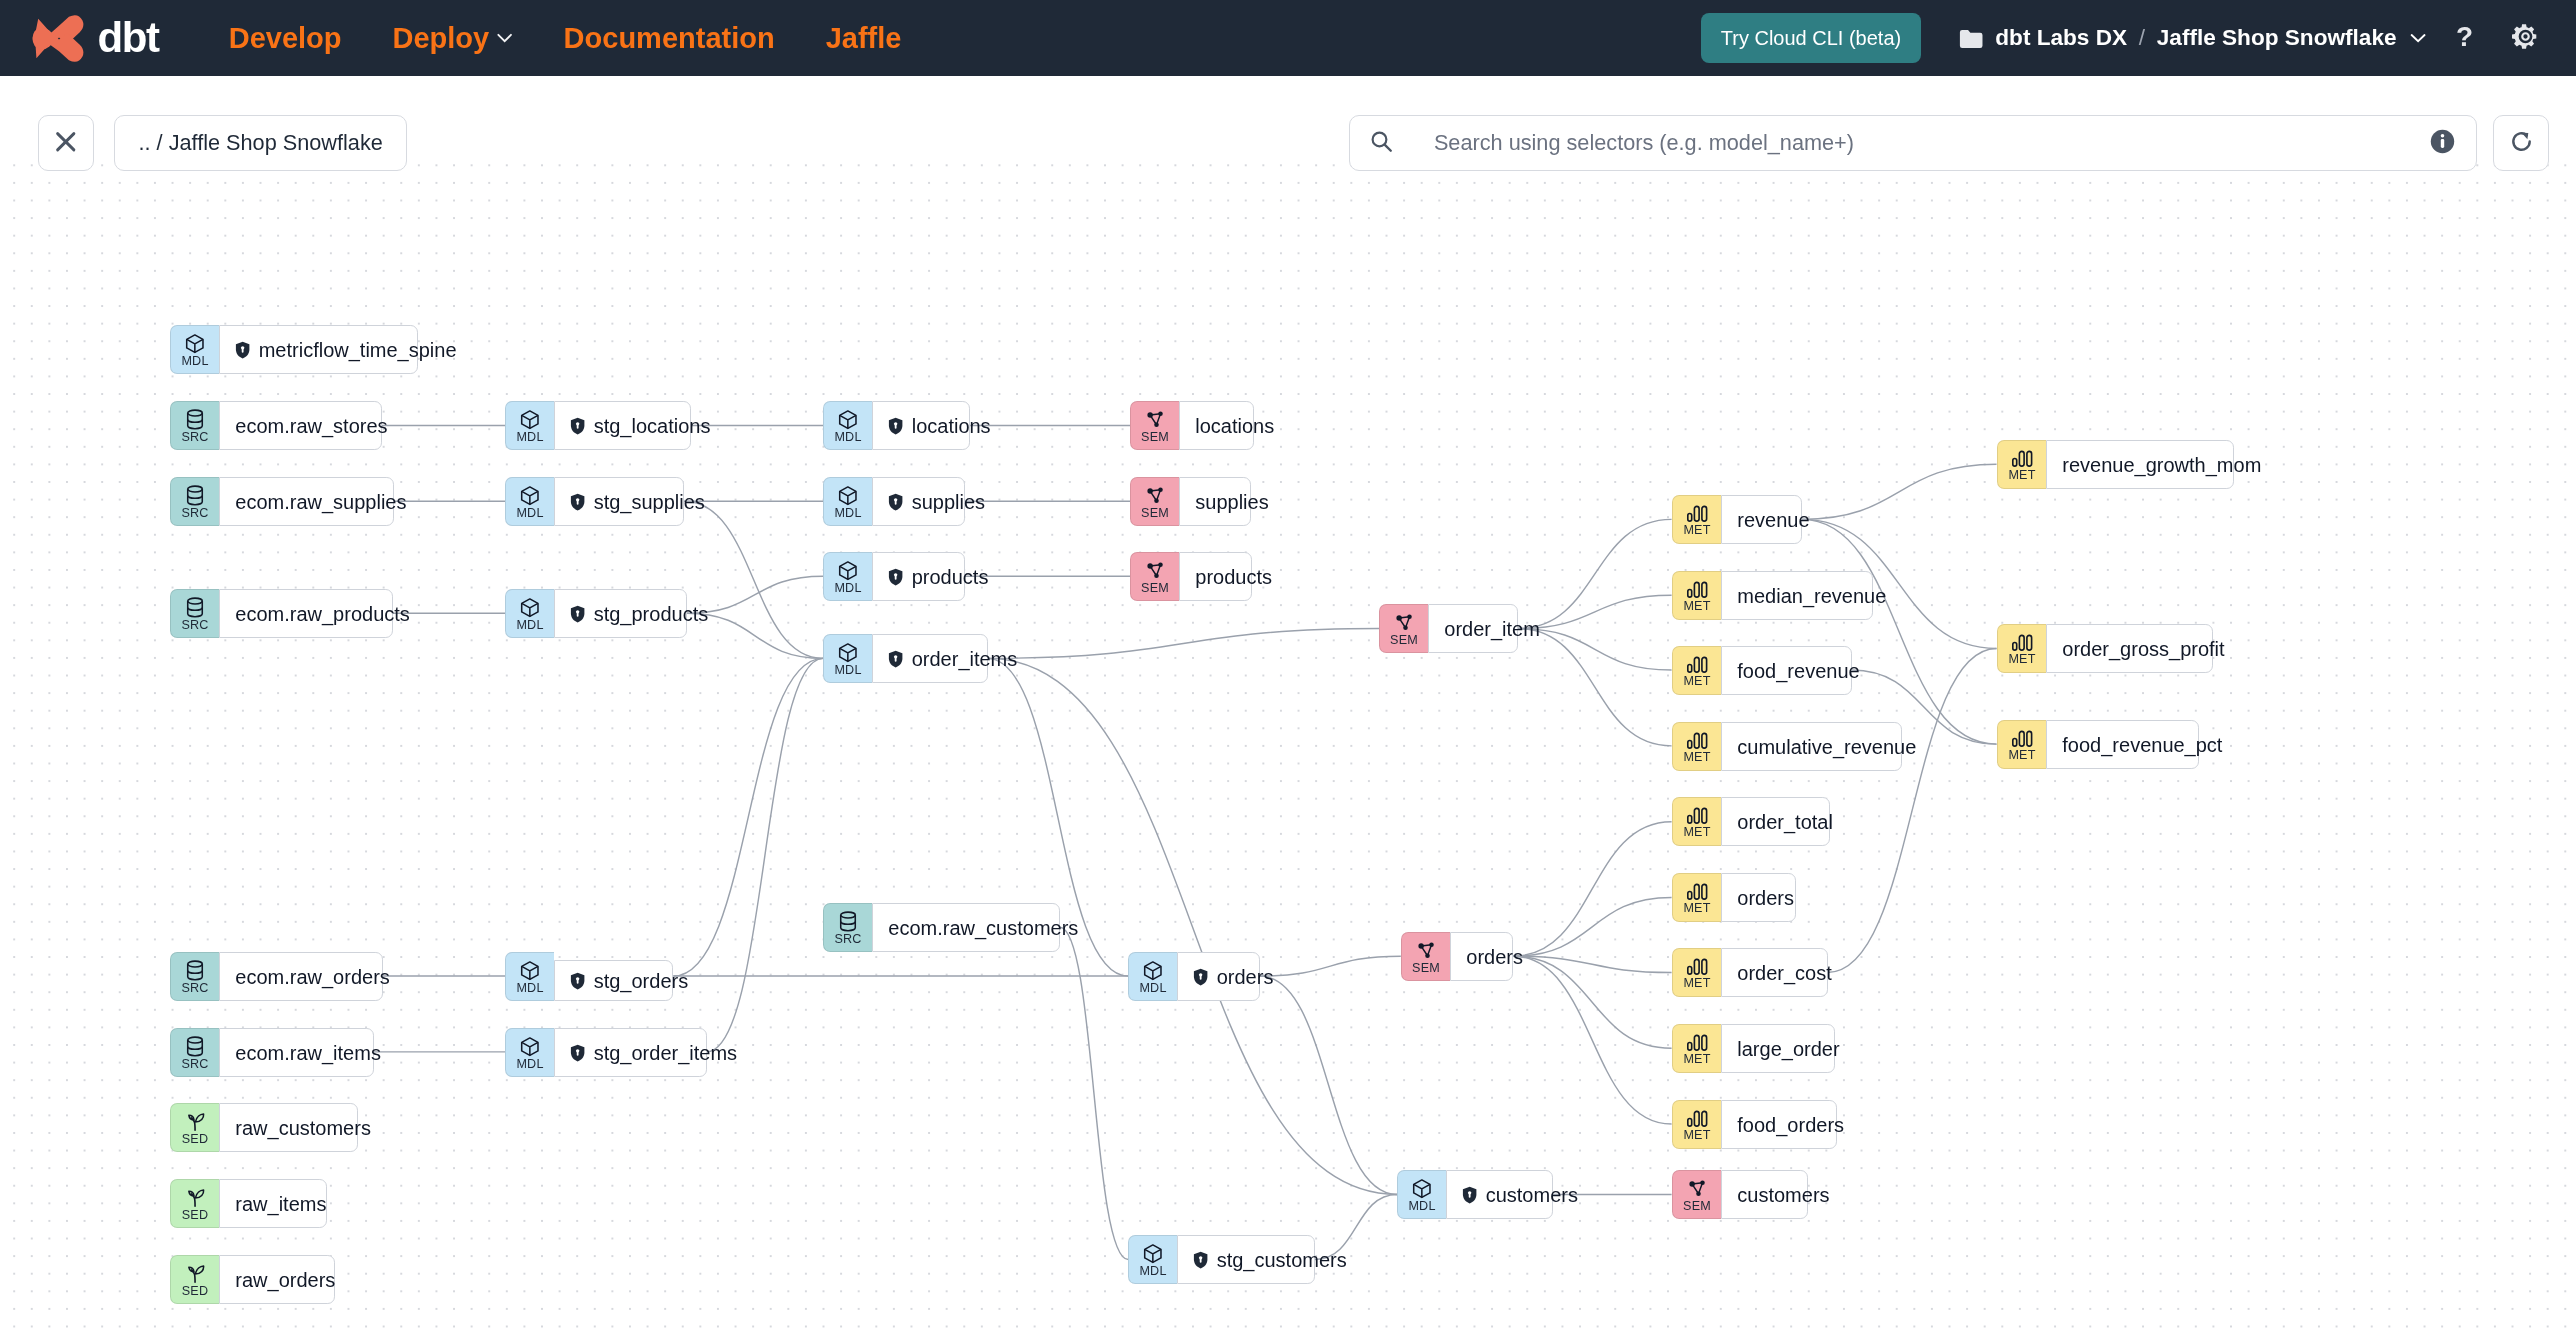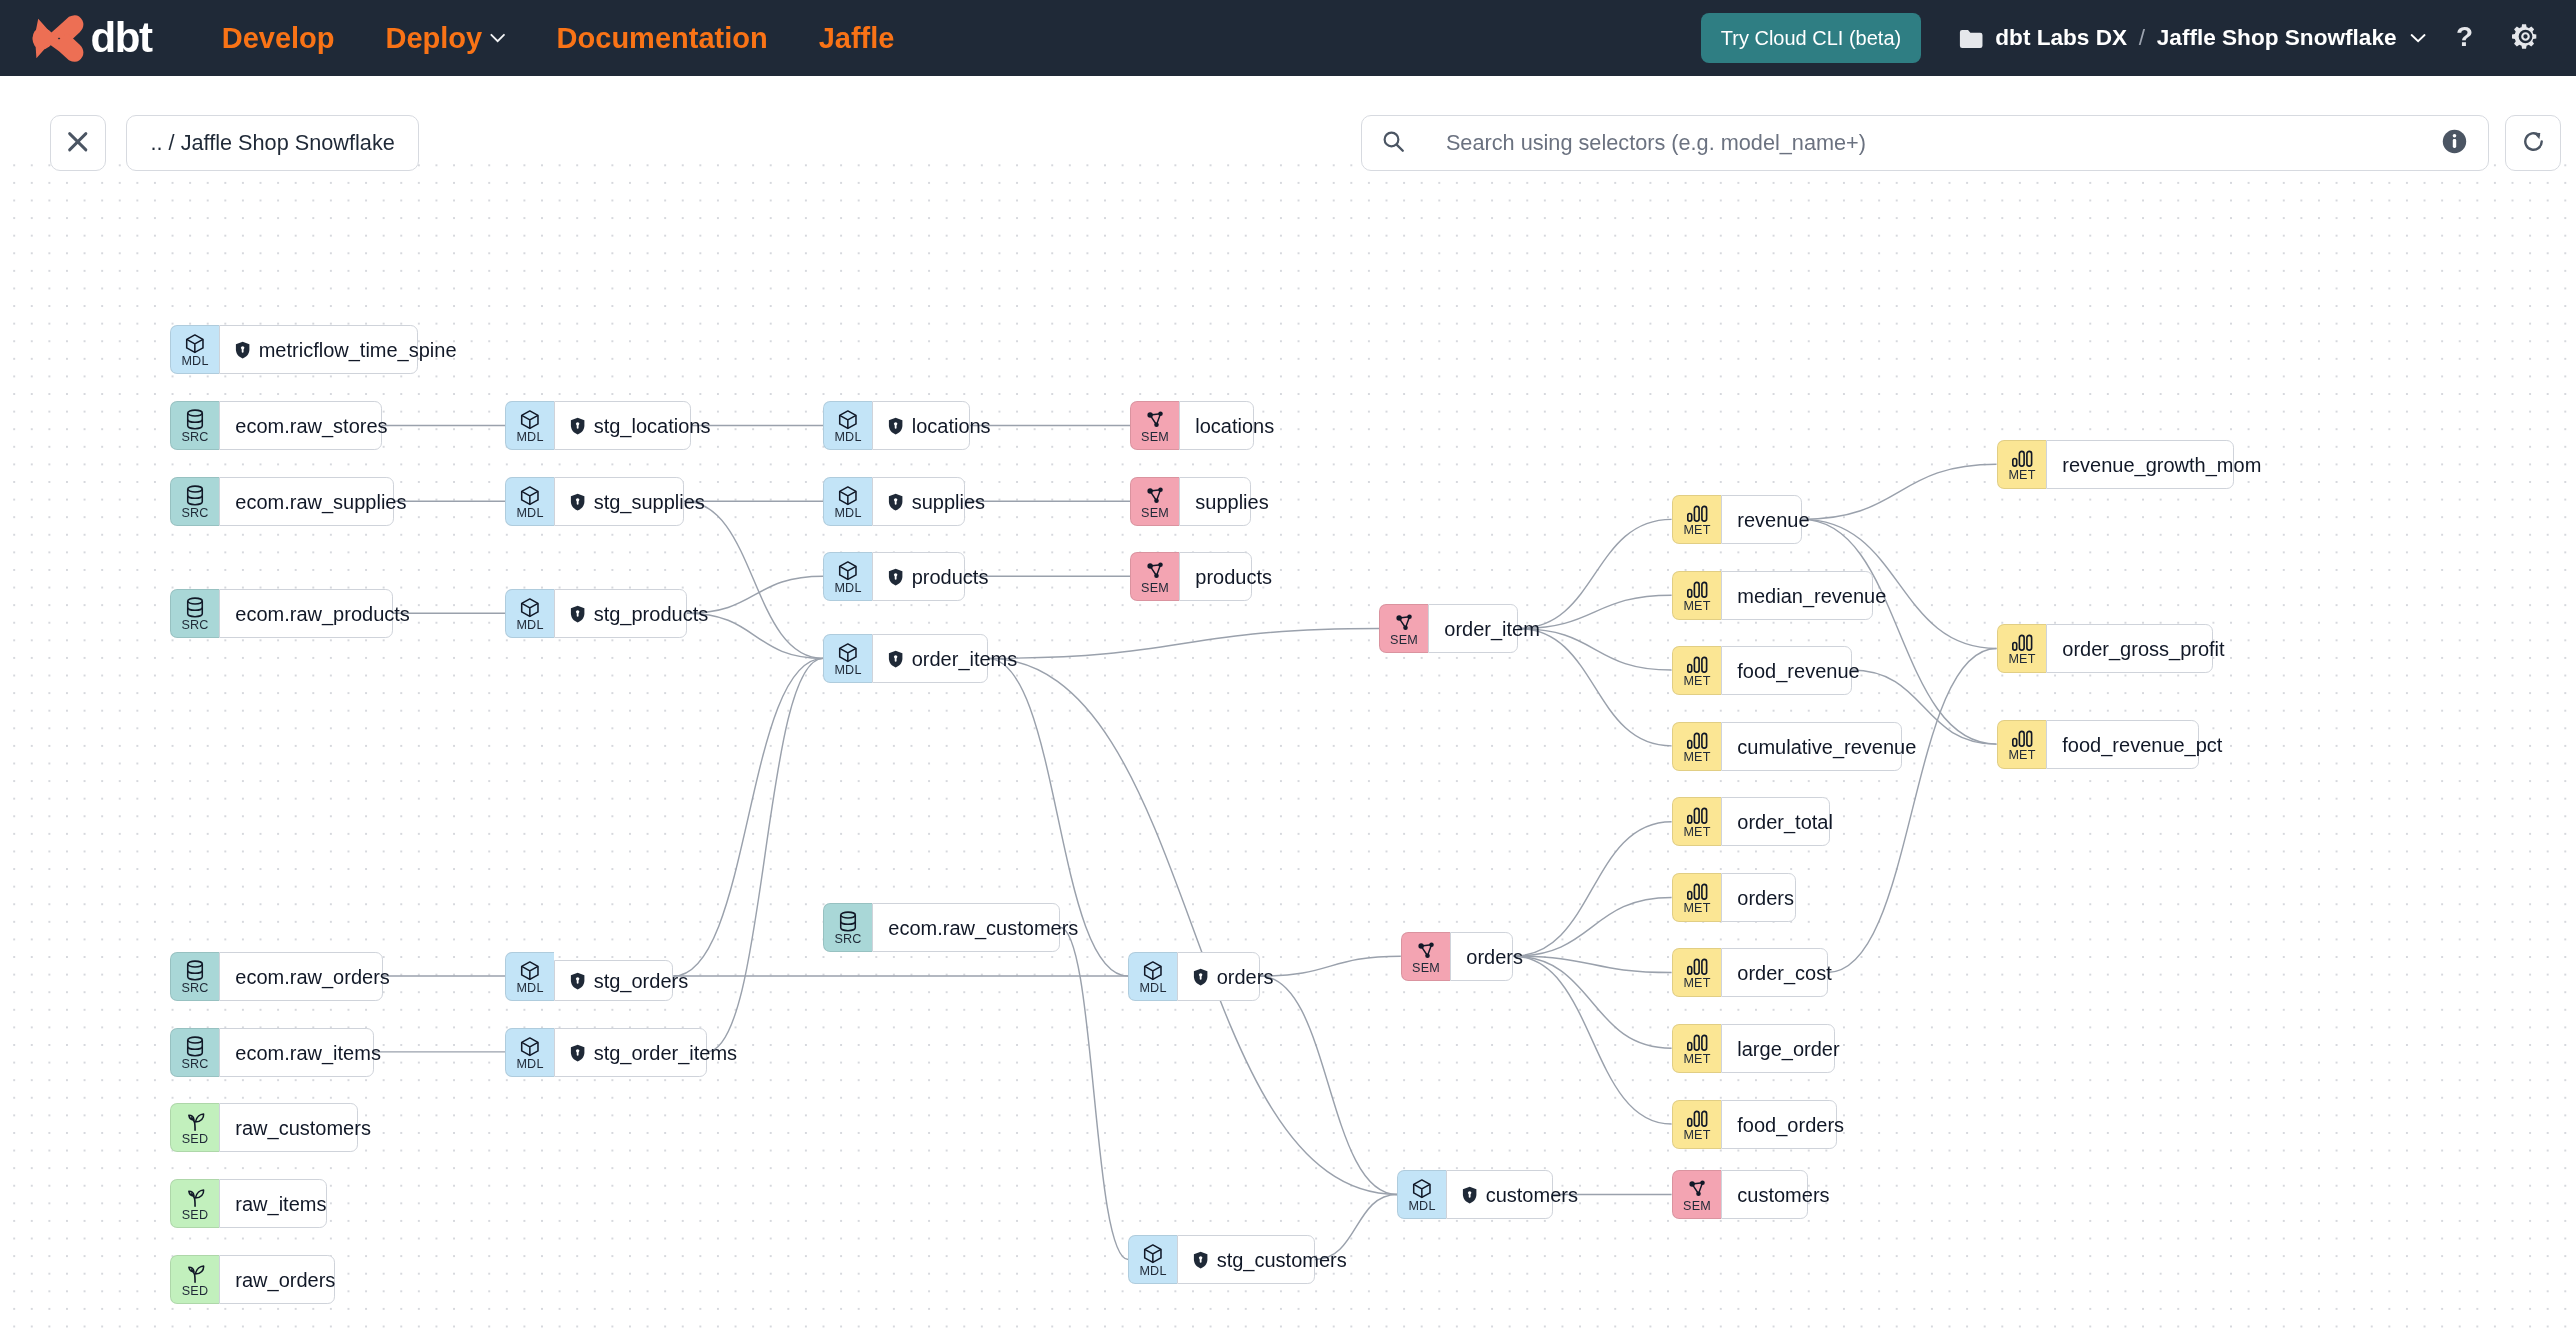--- a/index.html
+++ b/index.html
@@ -11,21 +11,21 @@
   }
 
   
   .topnav {
     position: absolute; left: 0; top: 0;
     width: 2576px; height: 76px;
     background: #1f2937;
     display: flex; align-items: center;
     z-index: 40;
   }
-  .logo-wrap { display: flex; align-items: center; margin-left: 31px; }
+  .logo-wrap { display: flex; align-items: center; margin-left: 31px; gap: 7px; }
   .logo-mark { width: 56px; height: 51px; display:block; }
   .logo-word {
     color: #ffffff; font-size: 42px; font-weight: 700;
     letter-spacing: -1.4px; margin-left: 3.6px; line-height: 1;
   }
   .nav-links { display: flex; align-items: center; margin-left: 70px; gap: 51px; }
   .nav-link {
     color: #f97316; font-size: 29px; font-weight: 600;
     display: flex; align-items: center; gap: 8.1px;
     cursor: pointer; white-space: nowrap;
@@ -50,21 +50,21 @@
   .folder-ico { width: 24.4px; height: 21px; display:block; }
   .proj-chev { width: 16.2px; height: 10px; display:block; margin-left: 1.8px;}
   .icon-btn-dark {
     width: 47px; height: 47px; display: flex;
     align-items: center; justify-content: center;
     cursor: pointer; margin-left: 14.4px;
   }
 
   
   .toolbar {
-    position: absolute; left: 16px; top: 76px;
+    position: absolute; left: 4px; top: 76px;
     width: 2096px; height: 76px; z-index: 30;
   }
   .tb-btn {
     position: absolute;
     background: #ffffff;
     border: 1.4px solid #d7dae0;
     border-radius: 10px;
     display: flex; align-items: center; justify-content: center;
     cursor: pointer;
   }

